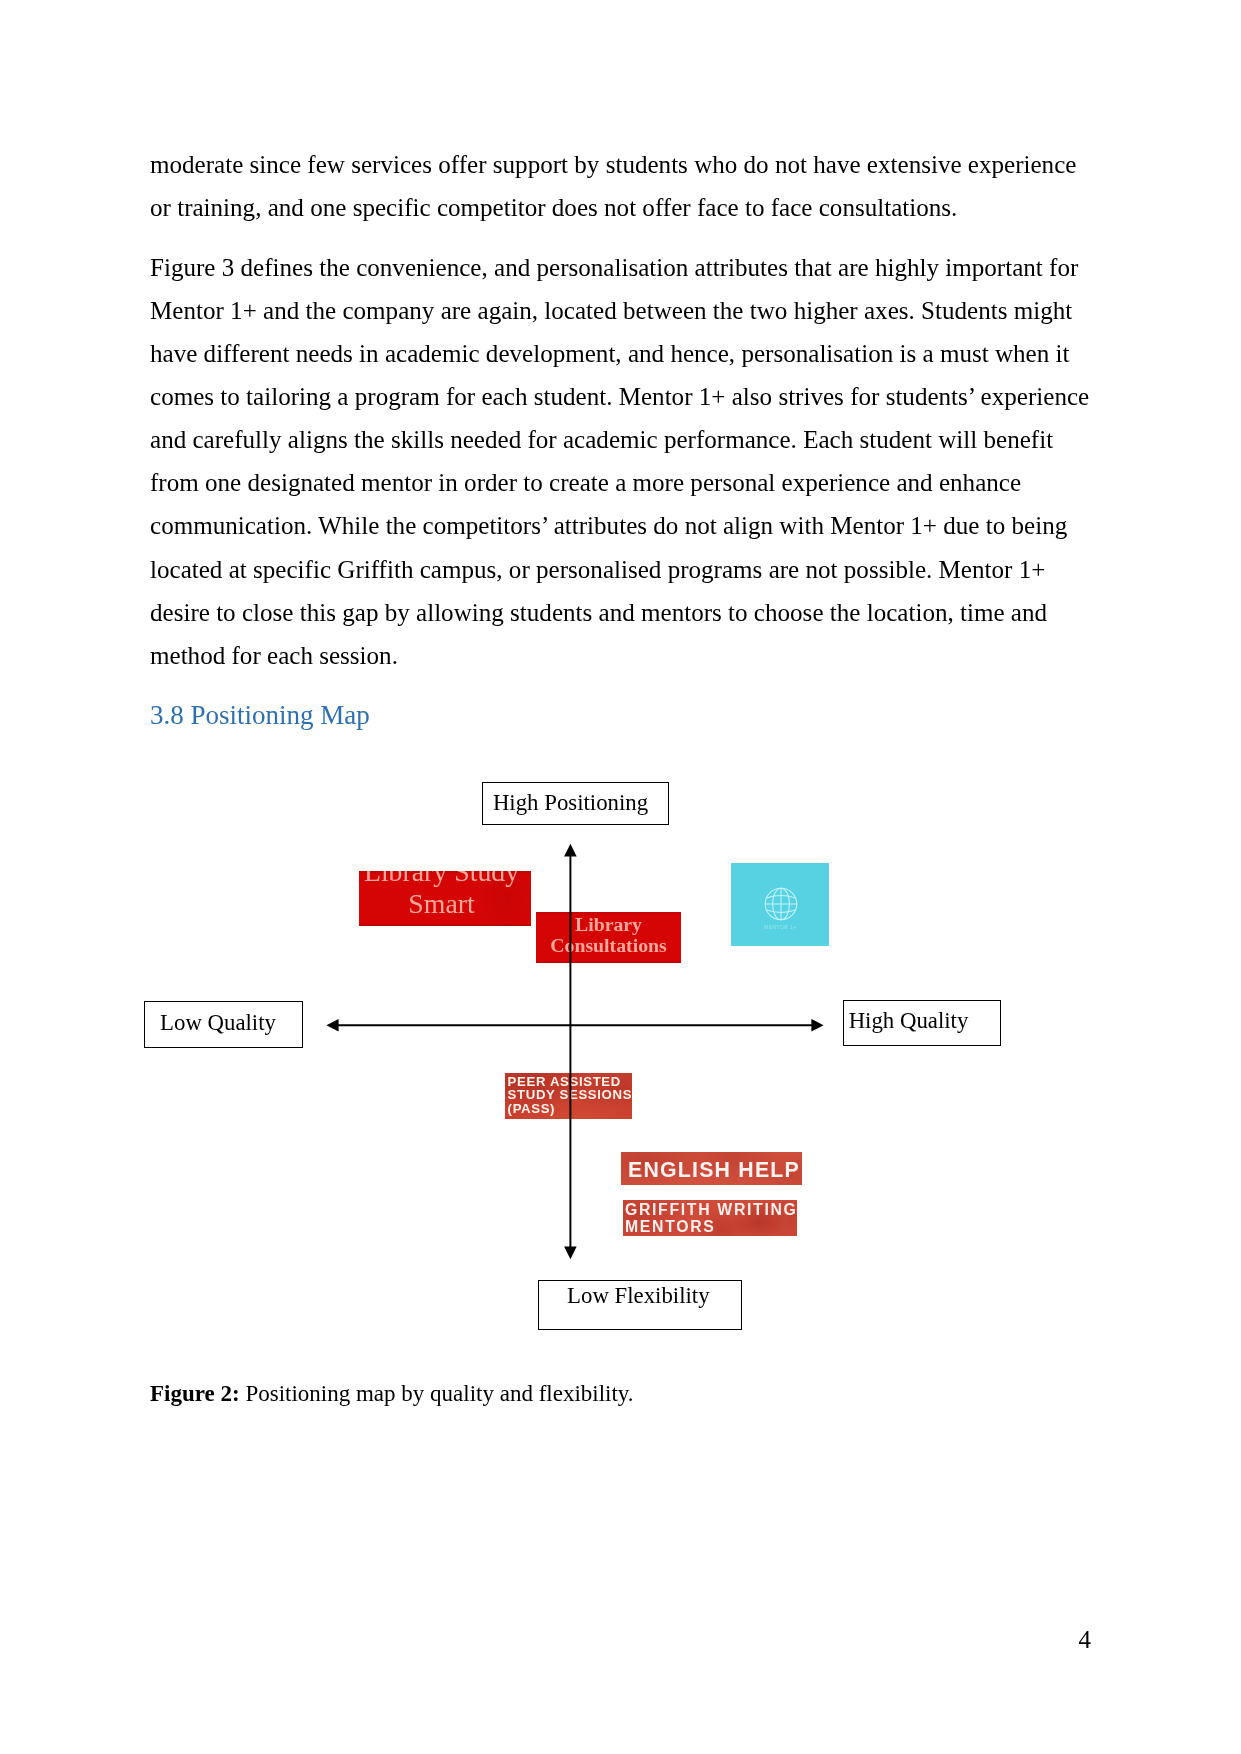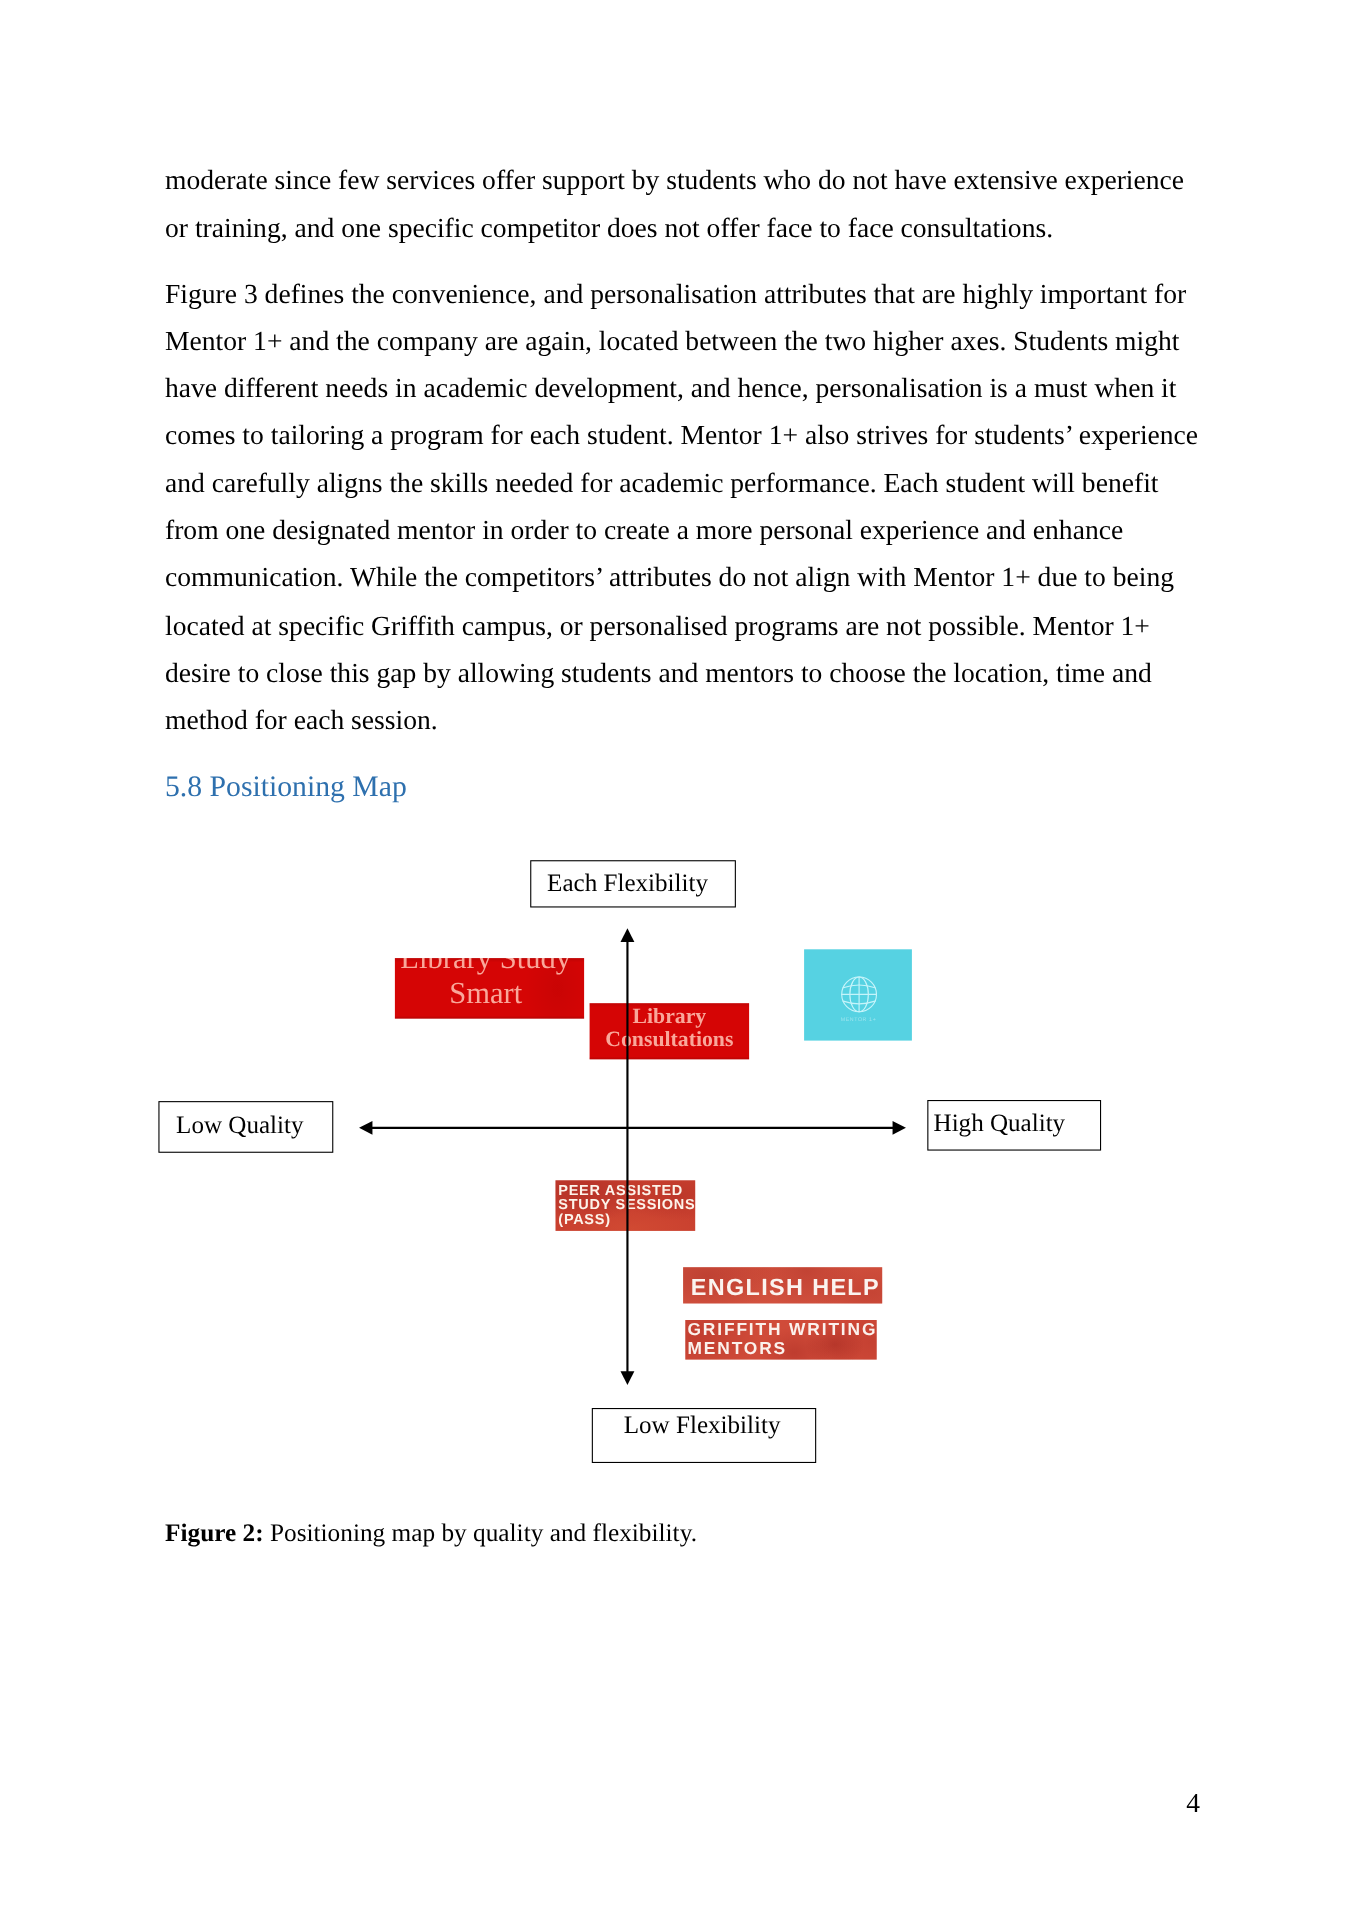--- a/index.html
+++ b/index.html
@@ -33,26 +33,26 @@
 </style>
 </head>
 <body>
 
 <div class="page">
 
   <p class="body-text para" style="top:142.7px;">moderate since few services offer support by students who do not have extensive experience or training, and one specific competitor does not offer face to face consultations.</p>
 
   <p class="body-text para" style="top:245.9px;">Figure 3 defines the convenience, and personalisation attributes that are highly important for Mentor 1+ and the company are again, located between the two higher axes. Students might have different needs in academic development, and hence, personalisation is a must when it comes to tailoring a program for each student. Mentor 1+ also strives for students’ experience and carefully aligns the skills needed for academic performance. Each student will benefit from one designated mentor in order to create a more personal experience and enhance communication. While the competitors’ attributes do not align with Mentor 1+ due to being located at specific Griffith campus, or personalised programs are not possible. Mentor 1+ desire to close this gap by allowing students and mentors to choose the location, time and method for each session.</p>
 
-  <h2 class="heading" style="top:700px;margin:0;font-weight:400;">5.8 Positioning Map</h2>
+  <h2 class="heading" style="top:700px;margin:0;font-weight:400;">3.8 Positioning Map</h2>
 
   <div class="figure">
 
     <div class="lbl" style="left:482px;top:781.5px;width:187px;height:43.5px;padding-right:10px;">
-        <span>Each Flexibility</span>
+        <span>High Positioning</span>
       </div>
     <div class="lbl" style="left:490px;top:1280px;width:204px;height:50px;padding-right:3.4px;padding-bottom:19px;margin-left:48px;">
         <span>Low Flexibility</span>
       </div>
     <div class="lbl" style="left:144px;top:1001px;width:159px;height:47px;padding-right:11px;padding-bottom:4px;">
         <span>Low Quality</span>
       </div>
     <div class="lbl" style="left:843px;top:1000px;width:158px;height:46px;padding-right:27px;padding-bottom:4px;text-align:right;">
         <span>High Quality</span>
       </div>

